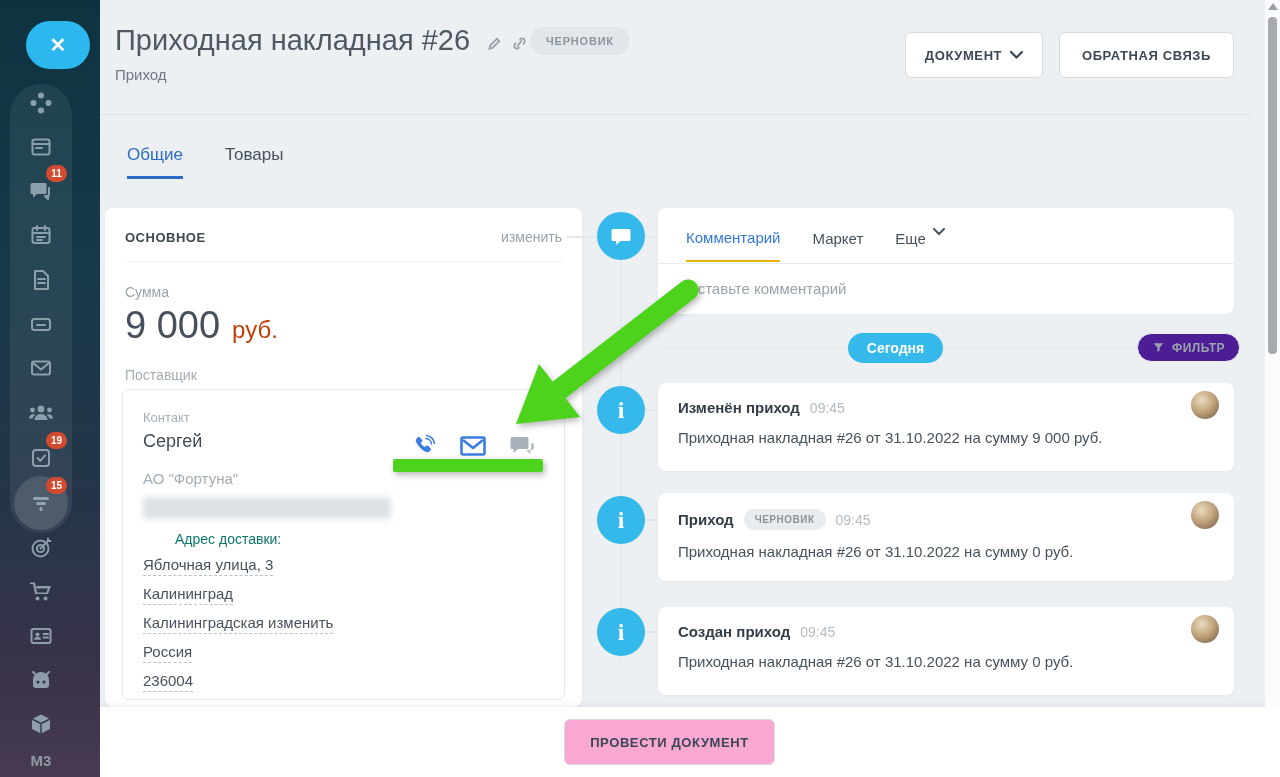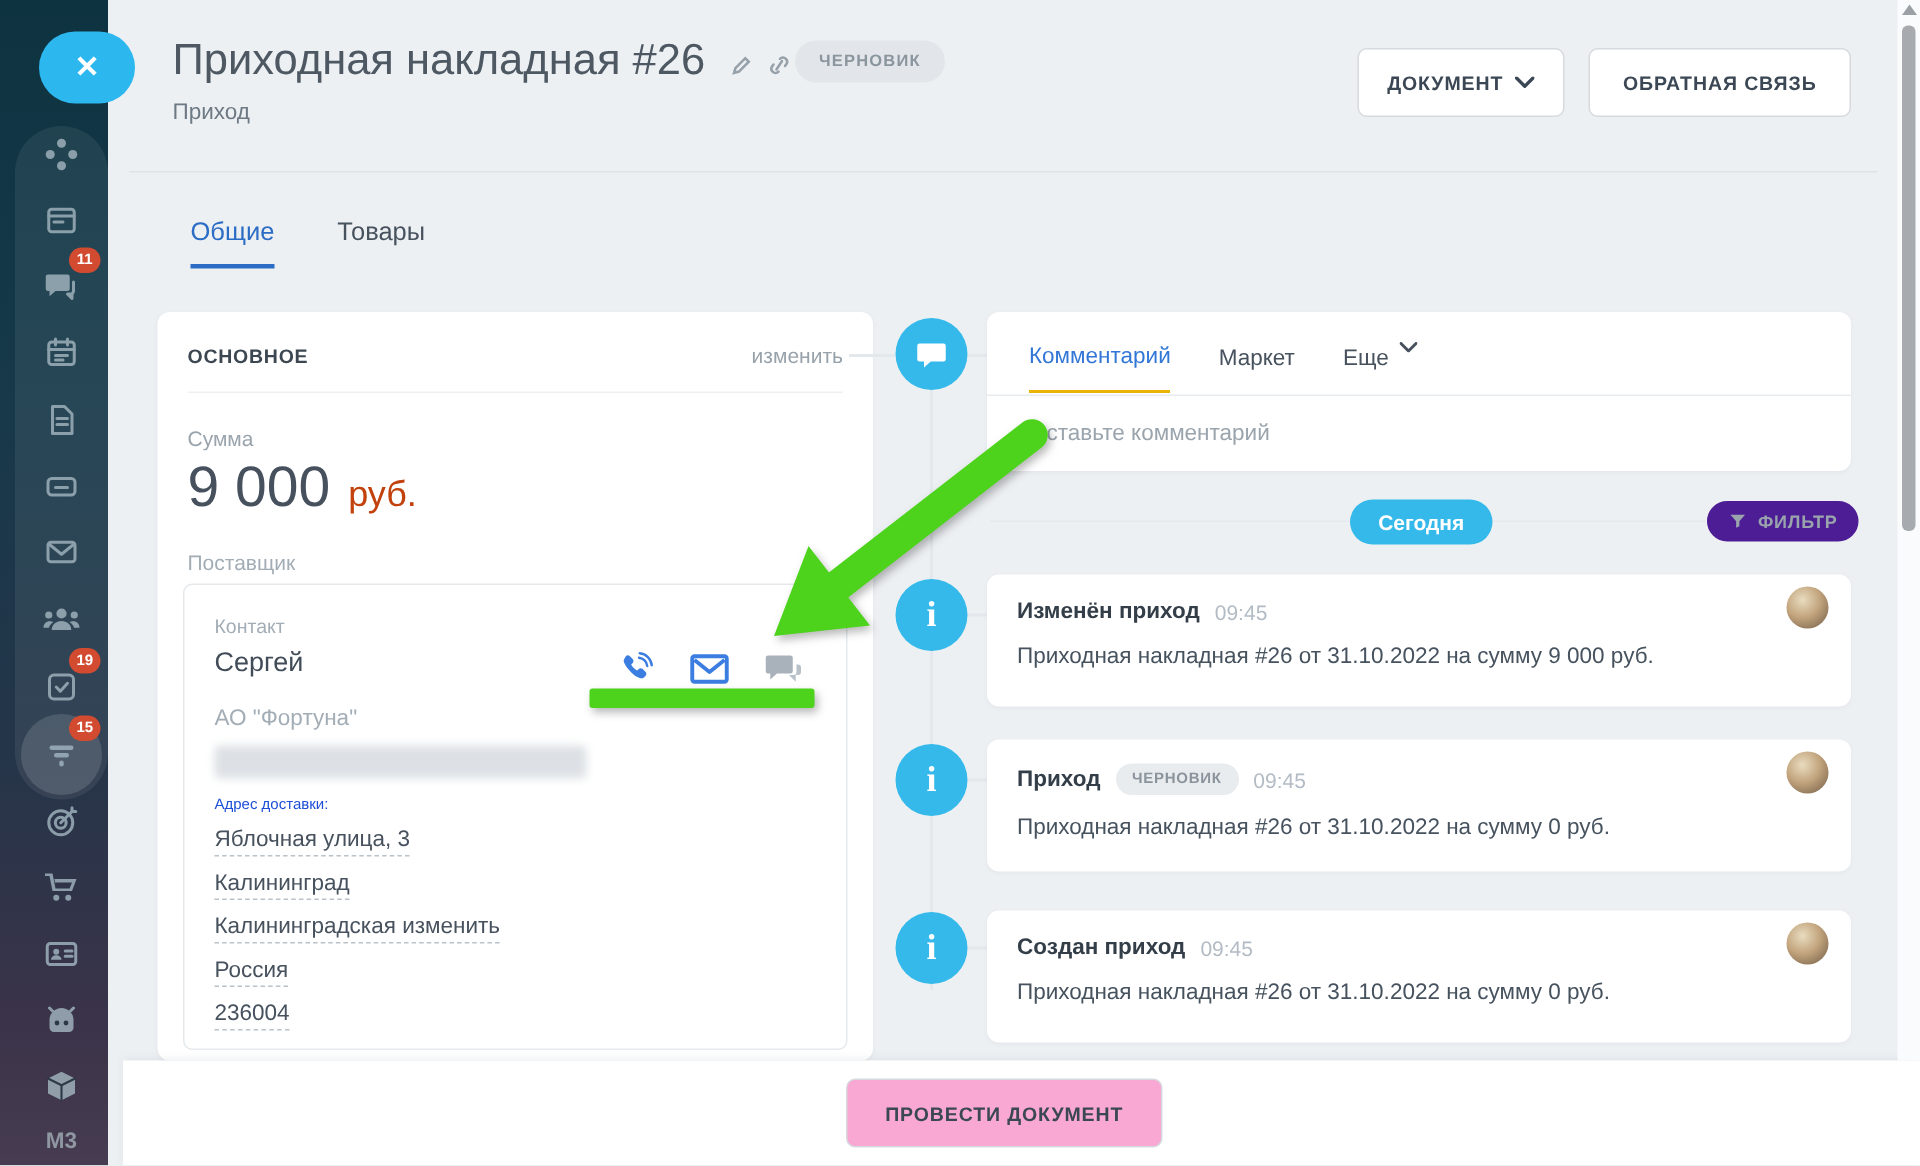--- a/index.html
+++ b/index.html
@@ -1,21 +1,21 @@
 <!DOCTYPE html>
 <html><head>
 <meta charset="utf-8">
 <style>
   * { margin:0; padding:0; box-sizing:border-box; }
   html,body { width:1280px; height:777px; }
   body { font-family:"Liberation Sans","DejaVu Sans",sans-serif; background:#edf0f3; overflow:hidden; }
   .app { position:relative; width:1280px; height:777px; background:#edf0f3; overflow:hidden; }
 
   
-  .sidebar { position:absolute; left:0; top:0; width:72px; height:777px; z-index:30;
+  .sidebar { position:absolute; left:0; top:0; width:100px; height:777px; z-index:30;
     background:linear-gradient(180deg,#0e3340 0%,#17394a 35%,#253549 65%,#3b3349 88%,#473c51 100%); }
   .close-btn { position:absolute; left:26px; top:21px; width:64px; height:48px; border:none;
     border-radius:24px; background:#2cb7ee; color:#fff; font-size:20px; font-weight:700;
     cursor:pointer; z-index:40; line-height:48px; text-align:center;}
   .icon-panel { position:absolute; left:10px; top:84px; width:62px; height:449px;
     background:rgba(255,255,255,0.07); border-radius:31px; }
   .side-item { position:absolute; left:0; width:82px; height:44px; display:flex; align-items:center; justify-content:center; }
   .side-item svg { stroke:#9db0ba; fill:none; stroke-width:2; stroke-linecap:round; stroke-linejoin:round; opacity:.85; }
   .side-item svg .f { fill:#9db0ba; stroke:none; }
   .side-badge { position:absolute; left:46px; top:-4px; min-width:21px; height:17px; padding:0 5px;
@@ -59,21 +59,21 @@
   .mc-sum-cur { font-size:24px; font-weight:400; color:#c2410c; margin-left:12px; }
   .mc-supplier-label { margin:20px 20px 2px; font-size:14px; color:#a3adb6; }
   .contact-card { position:absolute; left:17px; top:181px; width:443px; height:311px;
     background:#fff; border:1px solid #e5e9ec; border-radius:6px; padding:12px 20px; }
   .cc-label { font-size:13px; color:#a3adb6; margin-top:8px; }
   .cc-name { font-size:18px; color:#414c58; margin-top:6px; }
   .cc-actions { position:absolute; right:28px; top:44px; display:flex; gap:24px; align-items:center; }
   .cc-actions svg { cursor:pointer; }
   .cc-company { font-size:15px; color:#a3adb6; margin-top:18px; }
   .redacted { width:248px; height:22px; margin-top:10px; background:#dde1e5; border-radius:3px; filter:blur(3px); }
-  .cc-addr-label { font-size:10px; color:#1d4ed8; margin-top:12px; }
+  .cc-addr-label { font-size:14px; color:#0f766e; margin-top:12px;margin-left:32px; }
   .cc-addr-link { display:table; font-size:15px; color:#47525e; margin-top:9px; padding-bottom:2px;
     border-bottom:1px dashed #b9c1c9; cursor:pointer; }
 
   
   .tl-vline { position:absolute; left:620px; top:258px; width:2px; height:402px; background:#e3e8ed; }
   .tl-stub { position:absolute; height:2px; background:#e3e8ed; }
   .tl-circle { position:absolute; left:597px; width:48px; height:48px; border-radius:50%;
     background:#35b9ea; display:flex; align-items:center; justify-content:center; z-index:5; }
   .tl-circle .i-glyph { color:#fff; font-size:24px; font-weight:700; font-family:"Liberation Serif","DejaVu Serif",serif; }
 
@@ -83,21 +83,21 @@
   .composer-tabs { display:flex; gap:32px; padding:20px 0 0 28px; align-items:center; }
   .ctab { font-size:15px; color:#47525e; padding-bottom:14px; cursor:pointer; }
   .ctab.active { color:#3277d6; border-bottom:2px solid #eab308; }
   .ctab-more { display:flex; align-items:center; gap:7px; }
   .ctab-more svg { stroke:#47525e; fill:none; stroke-width:2; stroke-linecap:round; stroke-linejoin:round; margin-bottom:14px;}
   .composer-divider { height:1px; background:#e8ecef; }
   .composer-input { padding:16px 0 0 28px; font-size:15px; color:#9aa4ad; cursor:text; }
 
   
   .today-line { position:absolute; left:660px; right:46px; top:347px; height:1px; background:#e5e9ed; }
-  .today-badge { position:absolute; left:900px; top:333px; width:95px; height:30px; background:#35b9ea;
+  .today-badge { position:absolute; left:848px; top:333px; width:95px; height:30px; background:#35b9ea;
     color:#fff; font-size:14px; font-weight:700; border-radius:15px; text-align:center; line-height:30px; z-index:5;}
   .filter-btn { position:absolute; left:1137px; top:333px; width:103px; height:29px; background:#4c1d95;
     border:1px solid #eef0f2; border-radius:15px; display:flex; align-items:center; justify-content:center;
     gap:7px; font-size:12px; font-weight:700; letter-spacing:.5px; color:#9aa4ad; cursor:pointer; z-index:5;}
   .filter-btn svg { fill:#9aa4ad; }
 
   
   .entry { position:absolute; left:658px; width:576px; height:88px; background:#fff; border-radius:8px;
     box-shadow:0 1px 3px rgba(40,60,80,.05); padding:16px 20px; }
   .entry-head { display:flex; align-items:center; gap:10px; }

